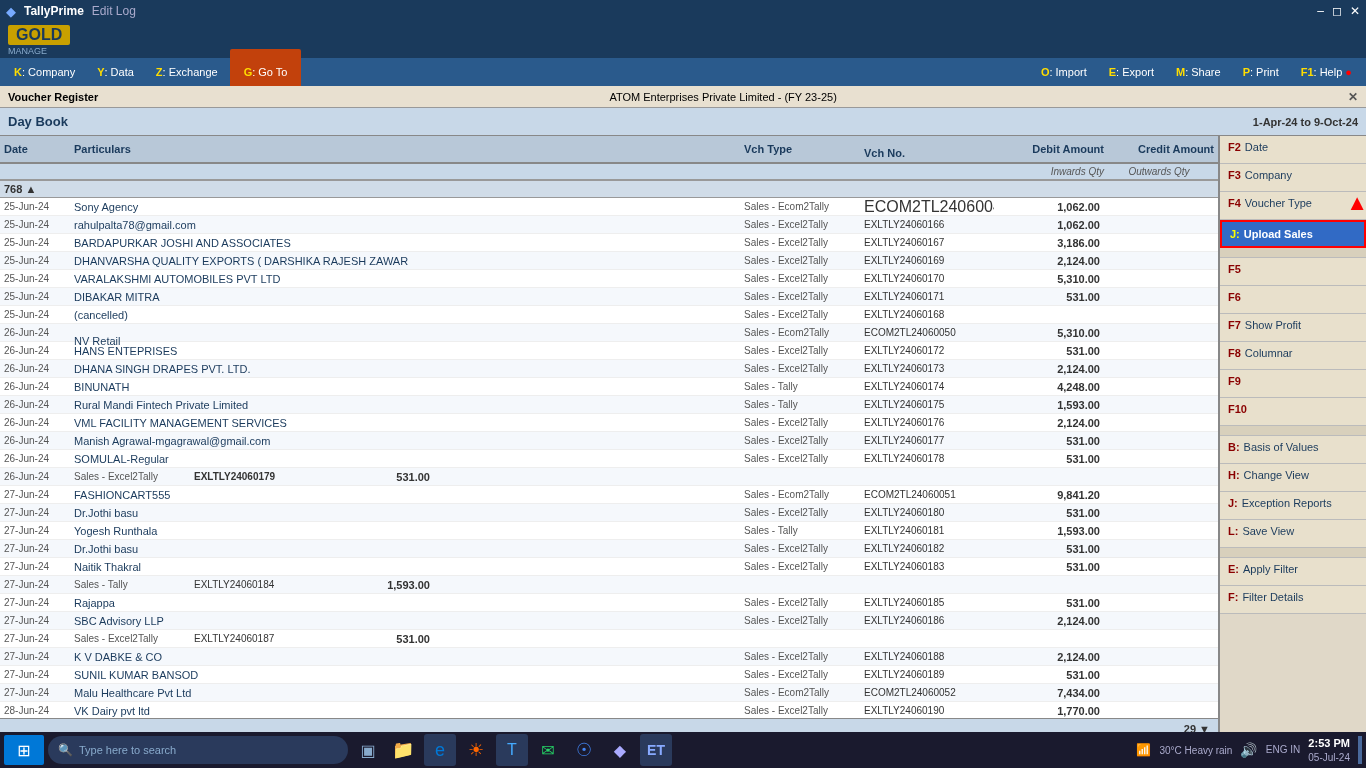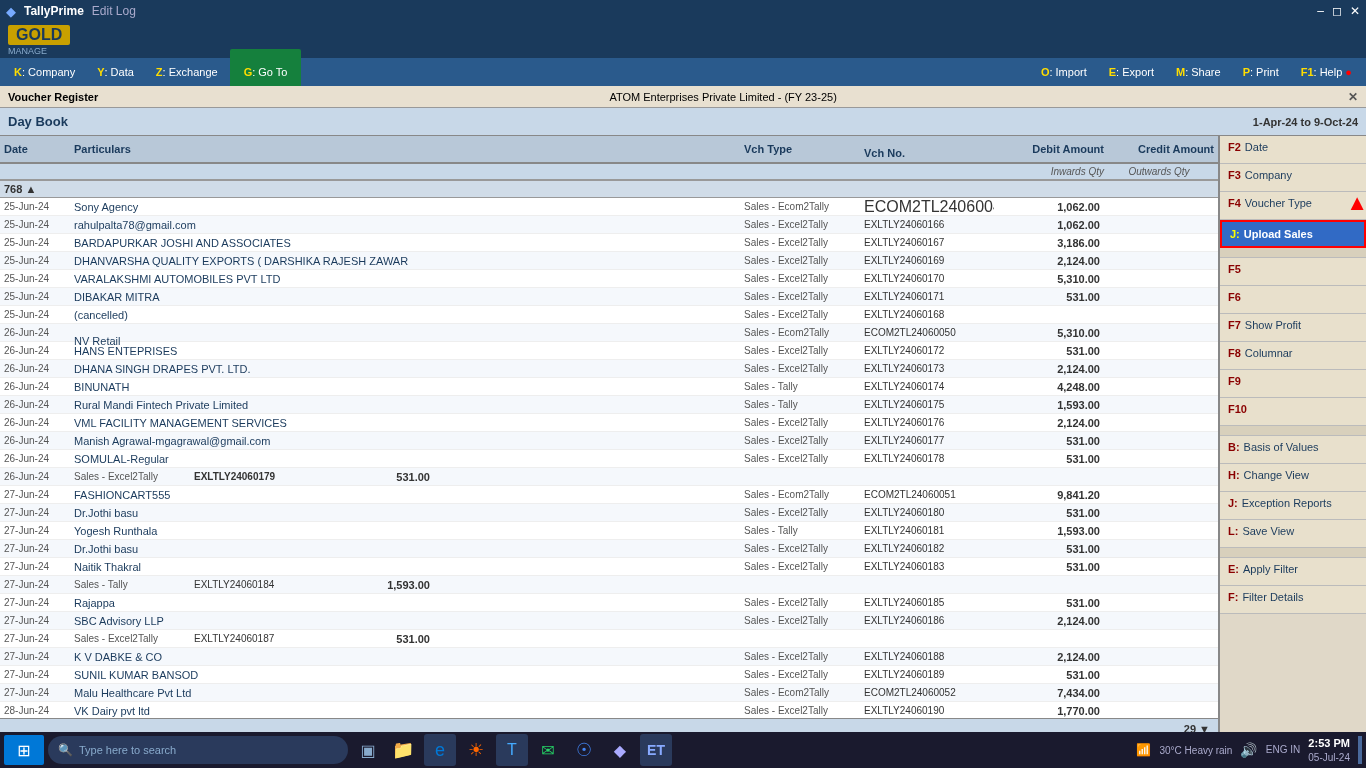--- a/index.html
+++ b/index.html
@@ -10,21 +10,21 @@
     #title-bar .win-controls { display: flex; gap: 8px; }
     #title-bar .win-btn { cursor: pointer; font-size: 12px; color: white; }
 
     
     #top-bar { background: #1a3a5c; color: white; height: 36px; display: flex; align-items: center; padding: 0 8px; gap: 16px; }
 
     
     #menu-bar { background: #2a5a8c; display: flex; align-items: center; height: 28px; padding: 0 4px; gap: 2px; }
     .menu-item { color: white; padding: 2px 10px; font-size: 11px; cursor: pointer; white-space: nowrap; }
     .menu-item .shortcut { color: #ffdd00; font-weight: bold; }
-    .menu-goto { background: #15803d; padding: 17px 14px; border-radius: 2px; }
+    .menu-goto { background: #c2410c; padding: 17px 14px; border-radius: 2px; }
 
     
     #sub-header { background: #e8e0d0; height: 22px; display: flex; align-items: center; justify-content: space-between; padding: 0 8px; border-bottom: 1px solid #999; }
 
     
     #daybook-header { background: #c8d8e8; height: 28px; display: flex; align-items: center; justify-content: space-between; padding: 0 8px; border-bottom: 1px solid #888; }
 
     
     #table-header { background: #b8c8d8; display: flex; align-items: center; height: 30px; border-bottom: 2px solid #888; padding: 0 4px; }
     #table-header .col-date { width: 70px; font-weight: bold; font-size: 11px; color: #1a3a5c; }

